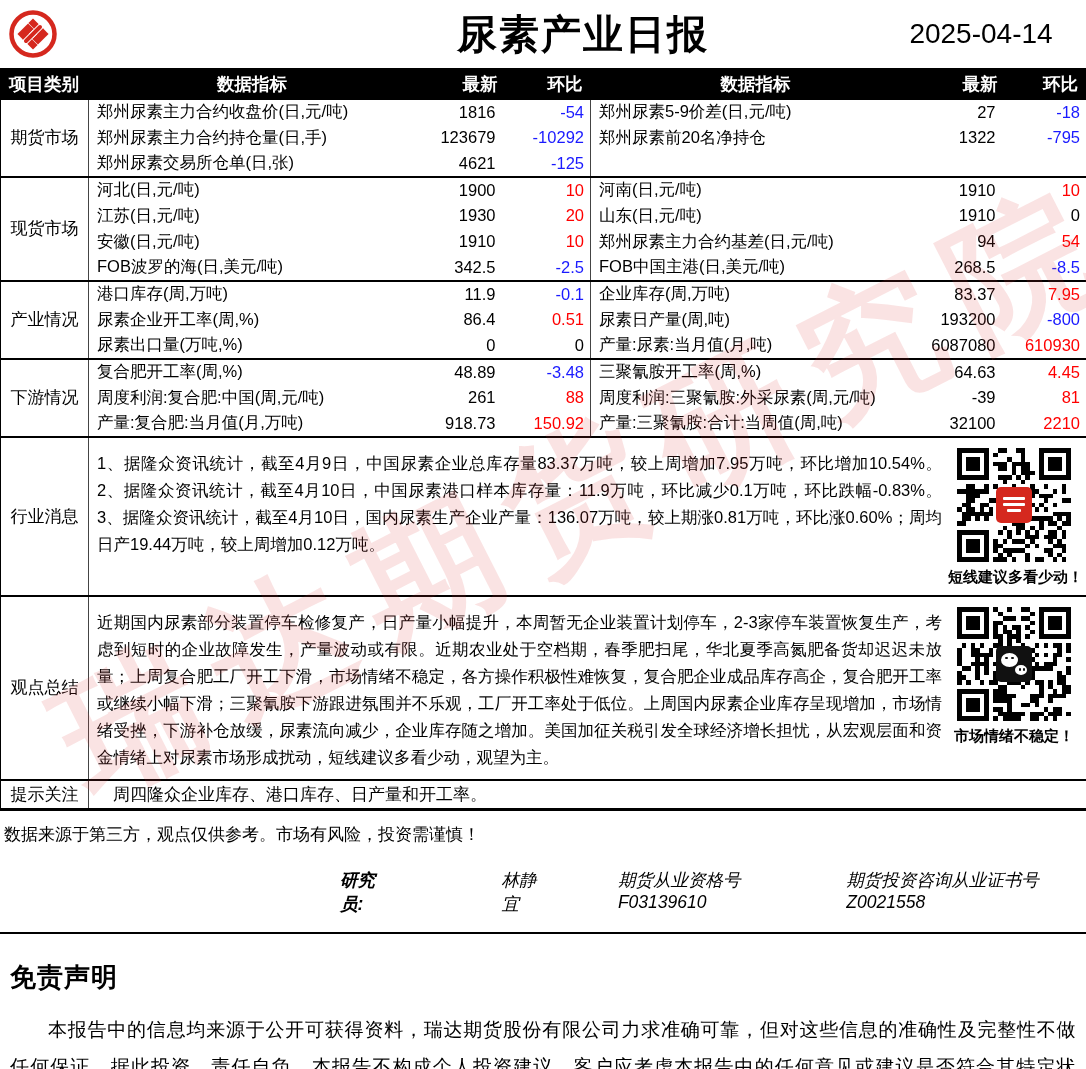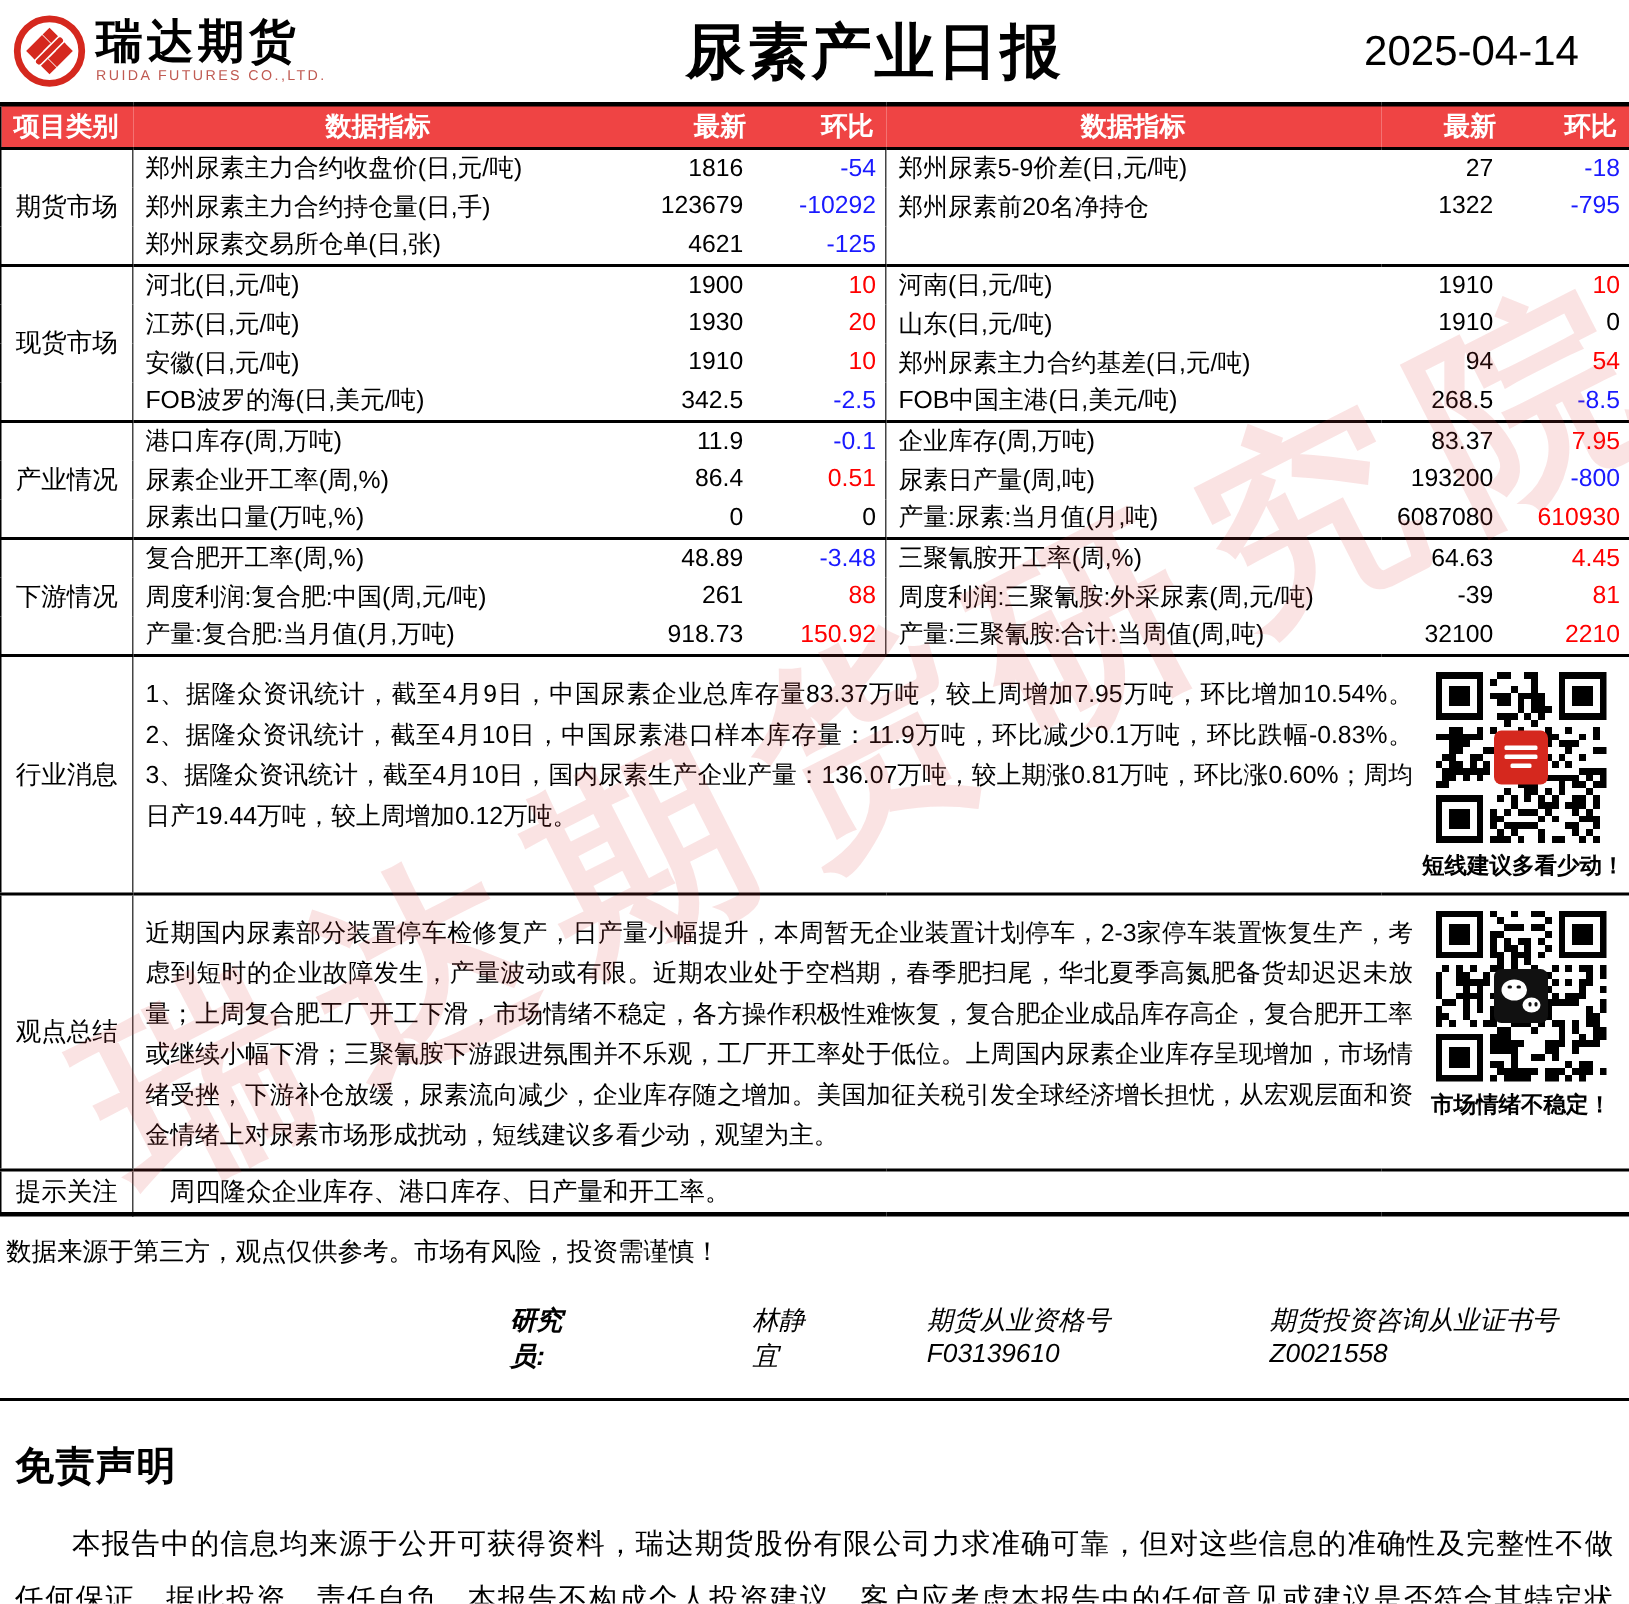--- a/index.html
+++ b/index.html
@@ -15,21 +15,21 @@
   .logomark { width:50px; height:50px; flex:0 0 auto; }
   .brandtxt .cn { font-size:31px; font-weight:800; letter-spacing:3px; line-height:1.05; }
   .brandtxt .en { font-size:9.5px; color:#c05a52; letter-spacing:1.6px; margin-top:1px; }
   .titlebox { flex:1; text-align:center; font-size:40px; font-weight:900; letter-spacing:2px; }
   .datebox { width:190px; text-align:center; font-size:28px; padding-right:8px; }
 
   
   table.rpt { width:1086px; border-collapse:collapse; table-layout:fixed;
     border-top:3px solid #000; border-bottom:3px solid #000;
     border-left:1px solid #000; border-right:1px solid #000; }
-  thead th { background:#ef4444; color:#fff; font-size:17.5px; font-weight:700; height:29px; }
+  thead th { background:#000000; color:#fff; font-size:17.5px; font-weight:700; height:29px; }
   th.cat { text-align:left; padding-left:8px; }
   th.ind { text-align:center; }
   th.num { text-align:right; padding-right:8px; }
   tbody td { font-size:16.5px; height:26px; vertical-align:middle; }
   td.cat { text-align:center; font-size:17px; border-right:1px solid #444; }
   td.label { padding-left:8px; white-space:nowrap; overflow:hidden; }
   td.val { text-align:right; padding-right:10px; }
   td.chg { text-align:right; padding-right:6px; }
   td.lchg { border-right:1px solid #444; }
   tr.sec-first > td { border-top:2.5px solid #000; }
@@ -85,24 +85,20 @@
       <circle cx="25" cy="25" r="21.5" fill="none" stroke="#d5281e" stroke-width="4.5"></circle>
       <g transform="rotate(45 25 25)">
         <path d="M14 14 h15 v8 h-7 v-1.5 h-8 z" fill="#d5281e"></path>
         <path d="M36 36 h-15 v-8 h7 v1.5 h8 z" fill="#d5281e"></path>
         <rect x="14" y="21" width="8" height="15" fill="#d5281e"></rect>
         <rect x="28" y="14" width="8" height="15" fill="#d5281e"></rect>
       </g>
       <rect x="22" y="10" width="6" height="30" transform="rotate(45 25 25)" fill="#fff"></rect>
       <path d="M18 32 L32 18" stroke="#d5281e" stroke-width="4" stroke-linecap="round"></path>
     </svg>
-    <div class="brandtxt">
-      <div class="cn">瑞达期货</div>
-      <div class="en">RUIDA FUTURES CO.,LTD.</div>
-    </div>
   </div>
   <div class="titlebox">尿素产业日报</div>
   <div class="datebox">2025-04-14</div>
 </div>
 
 <table class="rpt">
     <colgroup>
       <col style="width: 88px;">
       <col style="width: 327px;">
       <col style="width: 90px;">

